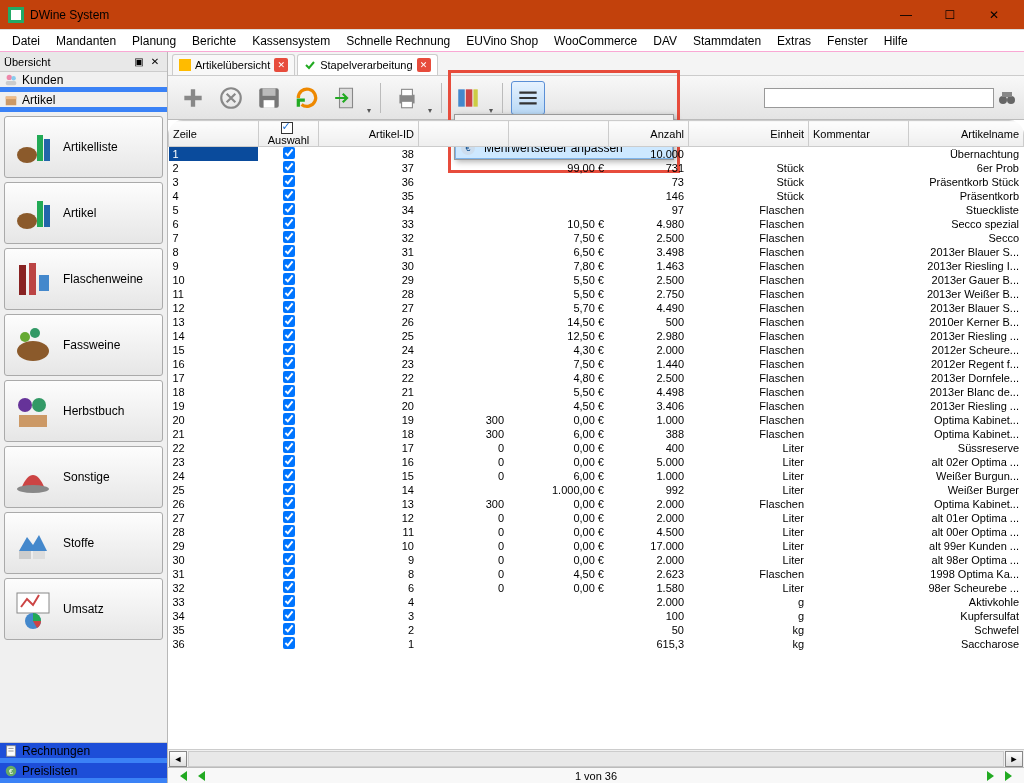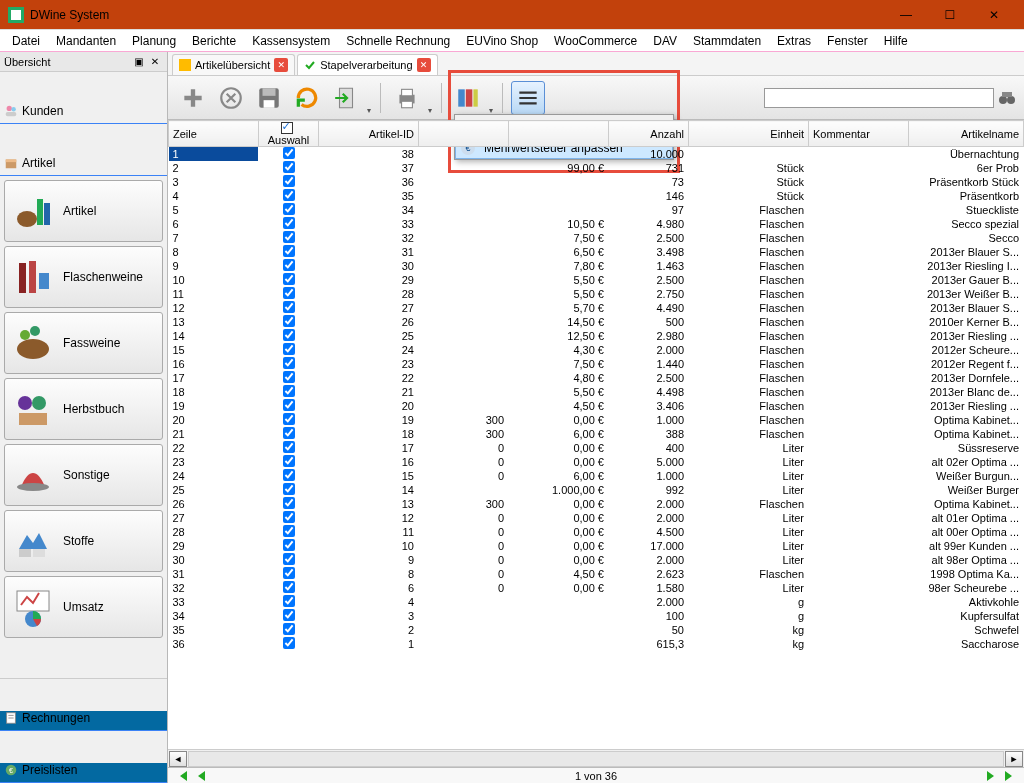--- a/index.html
+++ b/index.html
@@ -8,48 +8,48 @@
   .titlebar .icon { width: 16px; height: 16px; margin-right: 6px; }
   .titlebar .title { flex: 1; }
   .titlebar .wbtn { width: 44px; height: 28px; display: flex; align-items: center; justify-content: center; }
   .menubar { height: 22px; display: flex; align-items: center; padding: 0 4px; gap: 0; border-bottom: 1px solid #f9a8d4; }
   .menubar span { padding: 2px 8px; }
   .layout { display: flex; height: calc(783px - 30px - 22px); }
   .sidebar { width: 168px; border-right: 1px solid #b8b8b8; background: #f0f0f0; display: flex; flex-direction: column; }
   .panelhdr { height: 20px; background: #e8e8e8; border-bottom: 1px solid #ccc; display: flex; align-items: center; padding: 0 4px; font-size: 11px; }
   .panelhdr .spacer { flex: 1; }
   .panelhdr .hbtn { width: 16px; height: 16px; display: flex; align-items: center; justify-content: center; font-size: 10px; }
-  .sideitem { height: 20px; display: flex; align-items: flex-start; padding: 0 4px; gap: 4px; border-bottom: 1px solid #3b82f6; margin-top: 32px; }
+  .sideitem { height: 20px; display: flex; align-items: flex-end; padding: 0 4px; gap: 4px; border-bottom: 5px solid #3b82f6; }
   .sideitem .ico { width: 14px; height: 14px; }
   .navbuttons { padding: 4px; display: flex; flex-direction: column; gap: 4px; overflow-y: auto; flex: 1; }
   .navbtn { height: 62px; background: linear-gradient(#fdfdfd,#e6e6e6); border: 1px solid #aaa; border-radius: 3px; display: flex; align-items: center; padding: 0 6px; gap: 8px; cursor: pointer; }
   .navico { width: 44px; height: 44px; }
   .sidebottom { border-top: 1px solid #ccc; }
-  .sidebottom .sideitem { background: #0369a1; }
+  .sidebottom .sideitem { background: #1d4ed8; }
   .main { flex: 1; display: flex; flex-direction: column; min-width: 0; }
   .tabs { height: 24px; background: #f4f4f4; border-bottom: 1px solid #ccc; display: flex; align-items: end; padding: 0 4px; gap: 2px; }
   .tab { height: 21px; padding: 2px 6px; background: #f8f8f8; border: 1px solid #ccc; border-bottom: none; border-radius: 3px 3px 0 0; display: flex; align-items: center; gap: 4px; font-size: 11px; }
   .tab.active { background: #fff; }
   .tabx { width: 14px; height: 14px; background: #e74c3c; border-radius: 2px; color: #fff; font-size: 9px; display: flex; align-items: center; justify-content: center; }
   .toolbar { height: 44px; background: linear-gradient(#f8f8f8,#e4e4e4); border-bottom: 1px solid #bbb; display: flex; align-items: center; padding: 0 8px; gap: 4px; position: relative; }
   .tbtn { width: 34px; height: 34px; display: flex; align-items: center; justify-content: center; border-radius: 3px; position: relative; }
   .tbtn.drop::after { content: "▾"; position: absolute; right: 1px; bottom: 0; font-size: 8px; color: #555; }
   .tbtn.drop { width: 44px; padding-right: 8px; }
   .tbtn svg, .tbtn .glyph { width: 26px; height: 26px; }
   .sep { width: 1px; height: 30px; background: #bbb; margin: 0 4px; }
   .highlight { position: absolute; border: 3px solid #e74c3c; pointer-events: none; }
   .menu { position: absolute; background: #f0f0f0; border: 1px solid #999; box-shadow: 2px 2px 6px rgba(0,0,0,.3); font-size: 12px; }
   .menu .mi { height: 22px; display: flex; align-items: center; padding: 0 18px 0 28px; gap: 6px; position: relative; white-space: nowrap; }
   .menu .mi .mico { position: absolute; left: 4px; width: 16px; height: 16px; }
   .menu .mi.sel { background: #cde8ff; border: 1px solid #7eb4ea; }
   .menu-btn { background: linear-gradient(#e6f2ff,#b8d8f5); border: 1px solid #5a8fd6; }
   .searchwrap { margin-left: auto; display: flex; align-items: center; gap: 4px; }
   .searchwrap input { width: 230px; height: 20px; border: 1px solid #999; padding: 0 4px; font-size: 12px; }
   .searchwrap .sico { width: 18px; height: 18px; }
-  .gridwrap { flex: 1; overflow: auto; position: relative; }
+  .gridwrap { flex: 1; overflow: auto; position: relative; border-radius: 15px; }
   table { border-collapse: collapse; width: 100%; font-size: 11px; }
   th { background: linear-gradient(#fdfdfd,#eee); border: 1px solid #ccc; height: 22px; padding: 0 4px; font-weight: normal; text-align: center; position: sticky; top: 0; }
   td { border-right: 1px solid transparent; height: 14px; padding: 0 4px; white-space: nowrap; overflow: hidden; text-overflow: ellipsis; }
   tbody tr { height: 14px; }
   .col-zeile { text-align: left; width: 90px; }
   .col-chk { text-align: center; width: 60px; }
   .col-artid { text-align: right; width: 100px; }
   .col-lag { text-align: right; width: 90px; }
   .col-preis { text-align: right; width: 100px; }
   .col-anz { text-align: right; width: 80px; }
@@ -121,20 +121,28 @@
         </svg>
       <span>Artikel</span>
     </div>
     <div class="navbuttons" id="navbuttons">
         <div class="navbtn">
           <div class="navico"><svg viewBox="0 0 44 44">
               <ellipse cx="16" cy="30" rx="10" ry="8" fill="#8b5a2b"></ellipse>
               <rect x="26" y="10" width="6" height="26" fill="#2a5"></rect>
               <rect x="33" y="14" width="6" height="22" fill="#26a"></rect>
             </svg></div>
+          <span>Artikelliste</span>
+        </div>
+        <div class="navbtn">
+          <div class="navico"><svg viewBox="0 0 44 44">
+              <ellipse cx="16" cy="30" rx="10" ry="8" fill="#8b5a2b"></ellipse>
+              <rect x="26" y="10" width="6" height="26" fill="#2a5"></rect>
+              <rect x="33" y="14" width="6" height="22" fill="#26a"></rect>
+            </svg></div>
           <span>Artikel</span>
         </div>
         <div class="navbtn">
           <div class="navico"><svg viewBox="0 0 44 44">
               <rect x="8" y="8" width="7" height="30" fill="#822"></rect>
               <rect x="18" y="6" width="7" height="32" fill="#b44"></rect>
               <rect x="28" y="18" width="10" height="16" fill="#48c"></rect>
             </svg></div>
           <span>Flaschenweine</span>
         </div>

